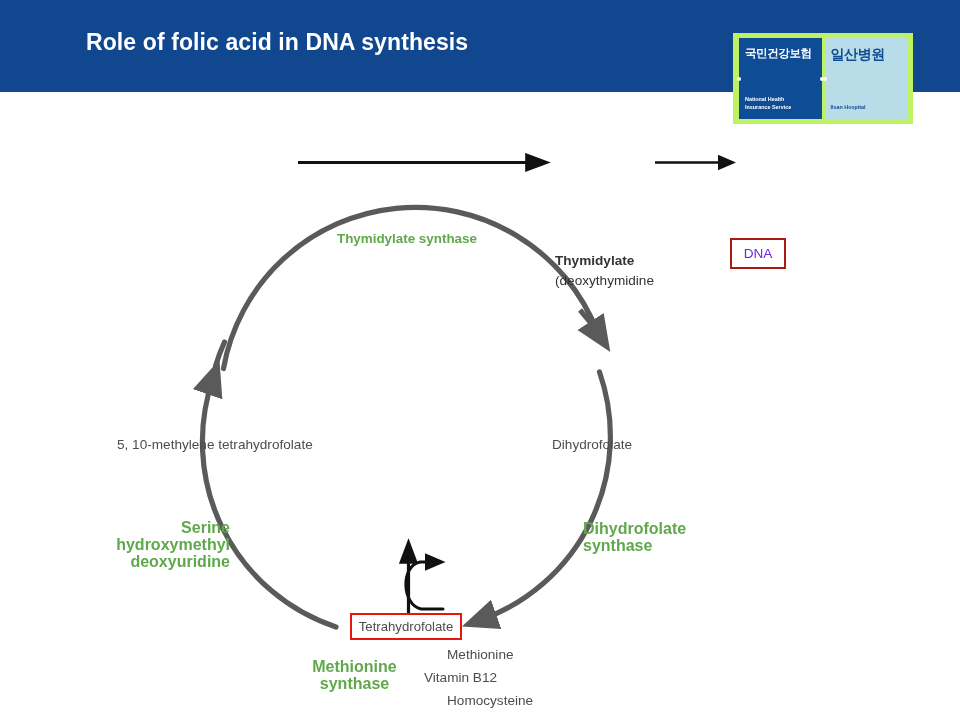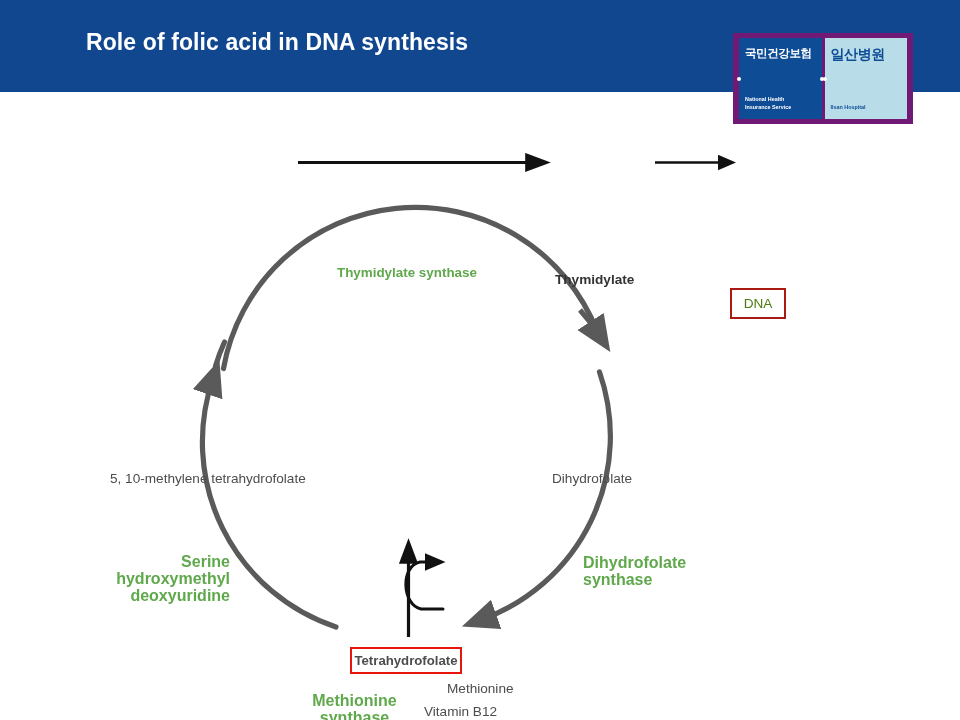--- a/index.html
+++ b/index.html
@@ -30,21 +30,21 @@
     color: #ffffff;
     letter-spacing: 0.1px;
     white-space: nowrap;
   }
 
   
   #logo-block {
     position: absolute;
     left: 733px; top: 33px;
     width: 180px; height: 91px;
-    background: #701a75;
+    background: #bef264;
     display: flex;
     padding: 5px 6px;
     box-sizing: border-box;
   }
   .logo-panel {
     position: relative;
     flex: 1;
     display: flex;
     flex-direction: column;
     justify-content: space-between;
@@ -97,60 +97,58 @@
     left: 0; top: 0;
   }
 
   
   .lbl {
     position: absolute;
     color: #4D4D4D;
     font-size: 13.6px;
     line-height: 20px;
     white-space: nowrap;
-    margin-top: 34px;
   }
   .lbl.bold { color: #333333; font-weight: bold; }
   .lbl.enzyme {
     color: #5FA84B;
     font-weight: bold;
     font-size: 16px;
     line-height: 17px;
   }
 
   #label-deoxyuridylate   { left: 172px; top: 152px; text-align: right; width: 116px; }
   #label-deoxyuridylate .sub { font-weight: normal; color: #4D4D4D; }
 
-  #label-thymidylate      { left: 555px; top: 144px; width: 170px; }
+  #label-thymidylate      { left: 555px; top: 159px; width: 170px; }
 
   #label-dna {
-    left: 730px; top: 162px;
+    left: 730px; top: 146px;
     width: 56px; height: 31px;
     border: 2.5px solid #A91B10;
     background: #ffffff;
     display: flex; align-items: center; justify-content: center;
-    font-size: 13.6px; color: #4d7c0f;
-    box-sizing: border-box;
-  }
-
-  #label-methylene-thf { left: 110px; top: 343px; text-align: right; }
+    font-size: 13.6px; color: #6d28d9;
+    box-sizing: border-box;
+  }
+
+  #label-methylene-thf { left: 117px; top: 343px; text-align: right; }
   #label-dihydrofolate { left: 552px; top: 343px; }
 
   #label-serine-enzyme { left: 98px; top: 427px; width: 132px; text-align: right; }
   #label-dhf-reductase { left: 583px; top: 428px; width: 130px; text-align: left; }
 
   #label-tetrahydrofolate {
     left: 350px; top: 521px;
     width: 112px; height: 27px;
     border: 2.5px solid #E8150C;
     background: #ffffff;
     display: flex; align-items: center; justify-content: center;
     font-size: 13.2px; color: #4D4D4D;
     box-sizing: border-box;
-    font-weight: bold;
   }
 
   #label-methionine-synthase { left: 312px; top: 566px; width: 85px; text-align: center; }
   #label-methionine   { left: 447px; top: 553px; }
   #label-vitamin-b12  { left: 424px; top: 576px; }
   #label-homocysteine { left: 447px; top: 599px; }
 </style>
 </head>
 <body>
 
@@ -213,20 +211,21 @@
     <line x1="408.5" y1="545" x2="408.5" y2="459" stroke="#111111" stroke-width="3.2" marker-end="url(#ah-black)"></line>
 
     <path d="M 443 517 L 421 517
              C 402 513 400 474 420 470
              L 435 470" fill="none" stroke="#111111" stroke-width="3.0" stroke-linecap="round" marker-end="url(#ah-black-sm)"></path>
   </svg>
 
 
   <div class="lbl bold" id="label-thymidylate">
     <div>Thymidylate</div>
+    <div class="sub" style="font-weight:normal">(deoxythymidine</div>
   </div>
 
   <div class="lbl" id="label-dna">DNA</div>
 
   <div class="lbl enzyme" style="left:337px; top:138px; font-size:13.4px;">Thymidylate synthase</div>
 
   <div class="lbl" id="label-methylene-thf">5, 10-methylene tetrahydrofolate</div>
   <div class="lbl" id="label-dihydrofolate">Dihydrofolate</div>
 
   <div class="lbl enzyme" id="label-serine-enzyme">

